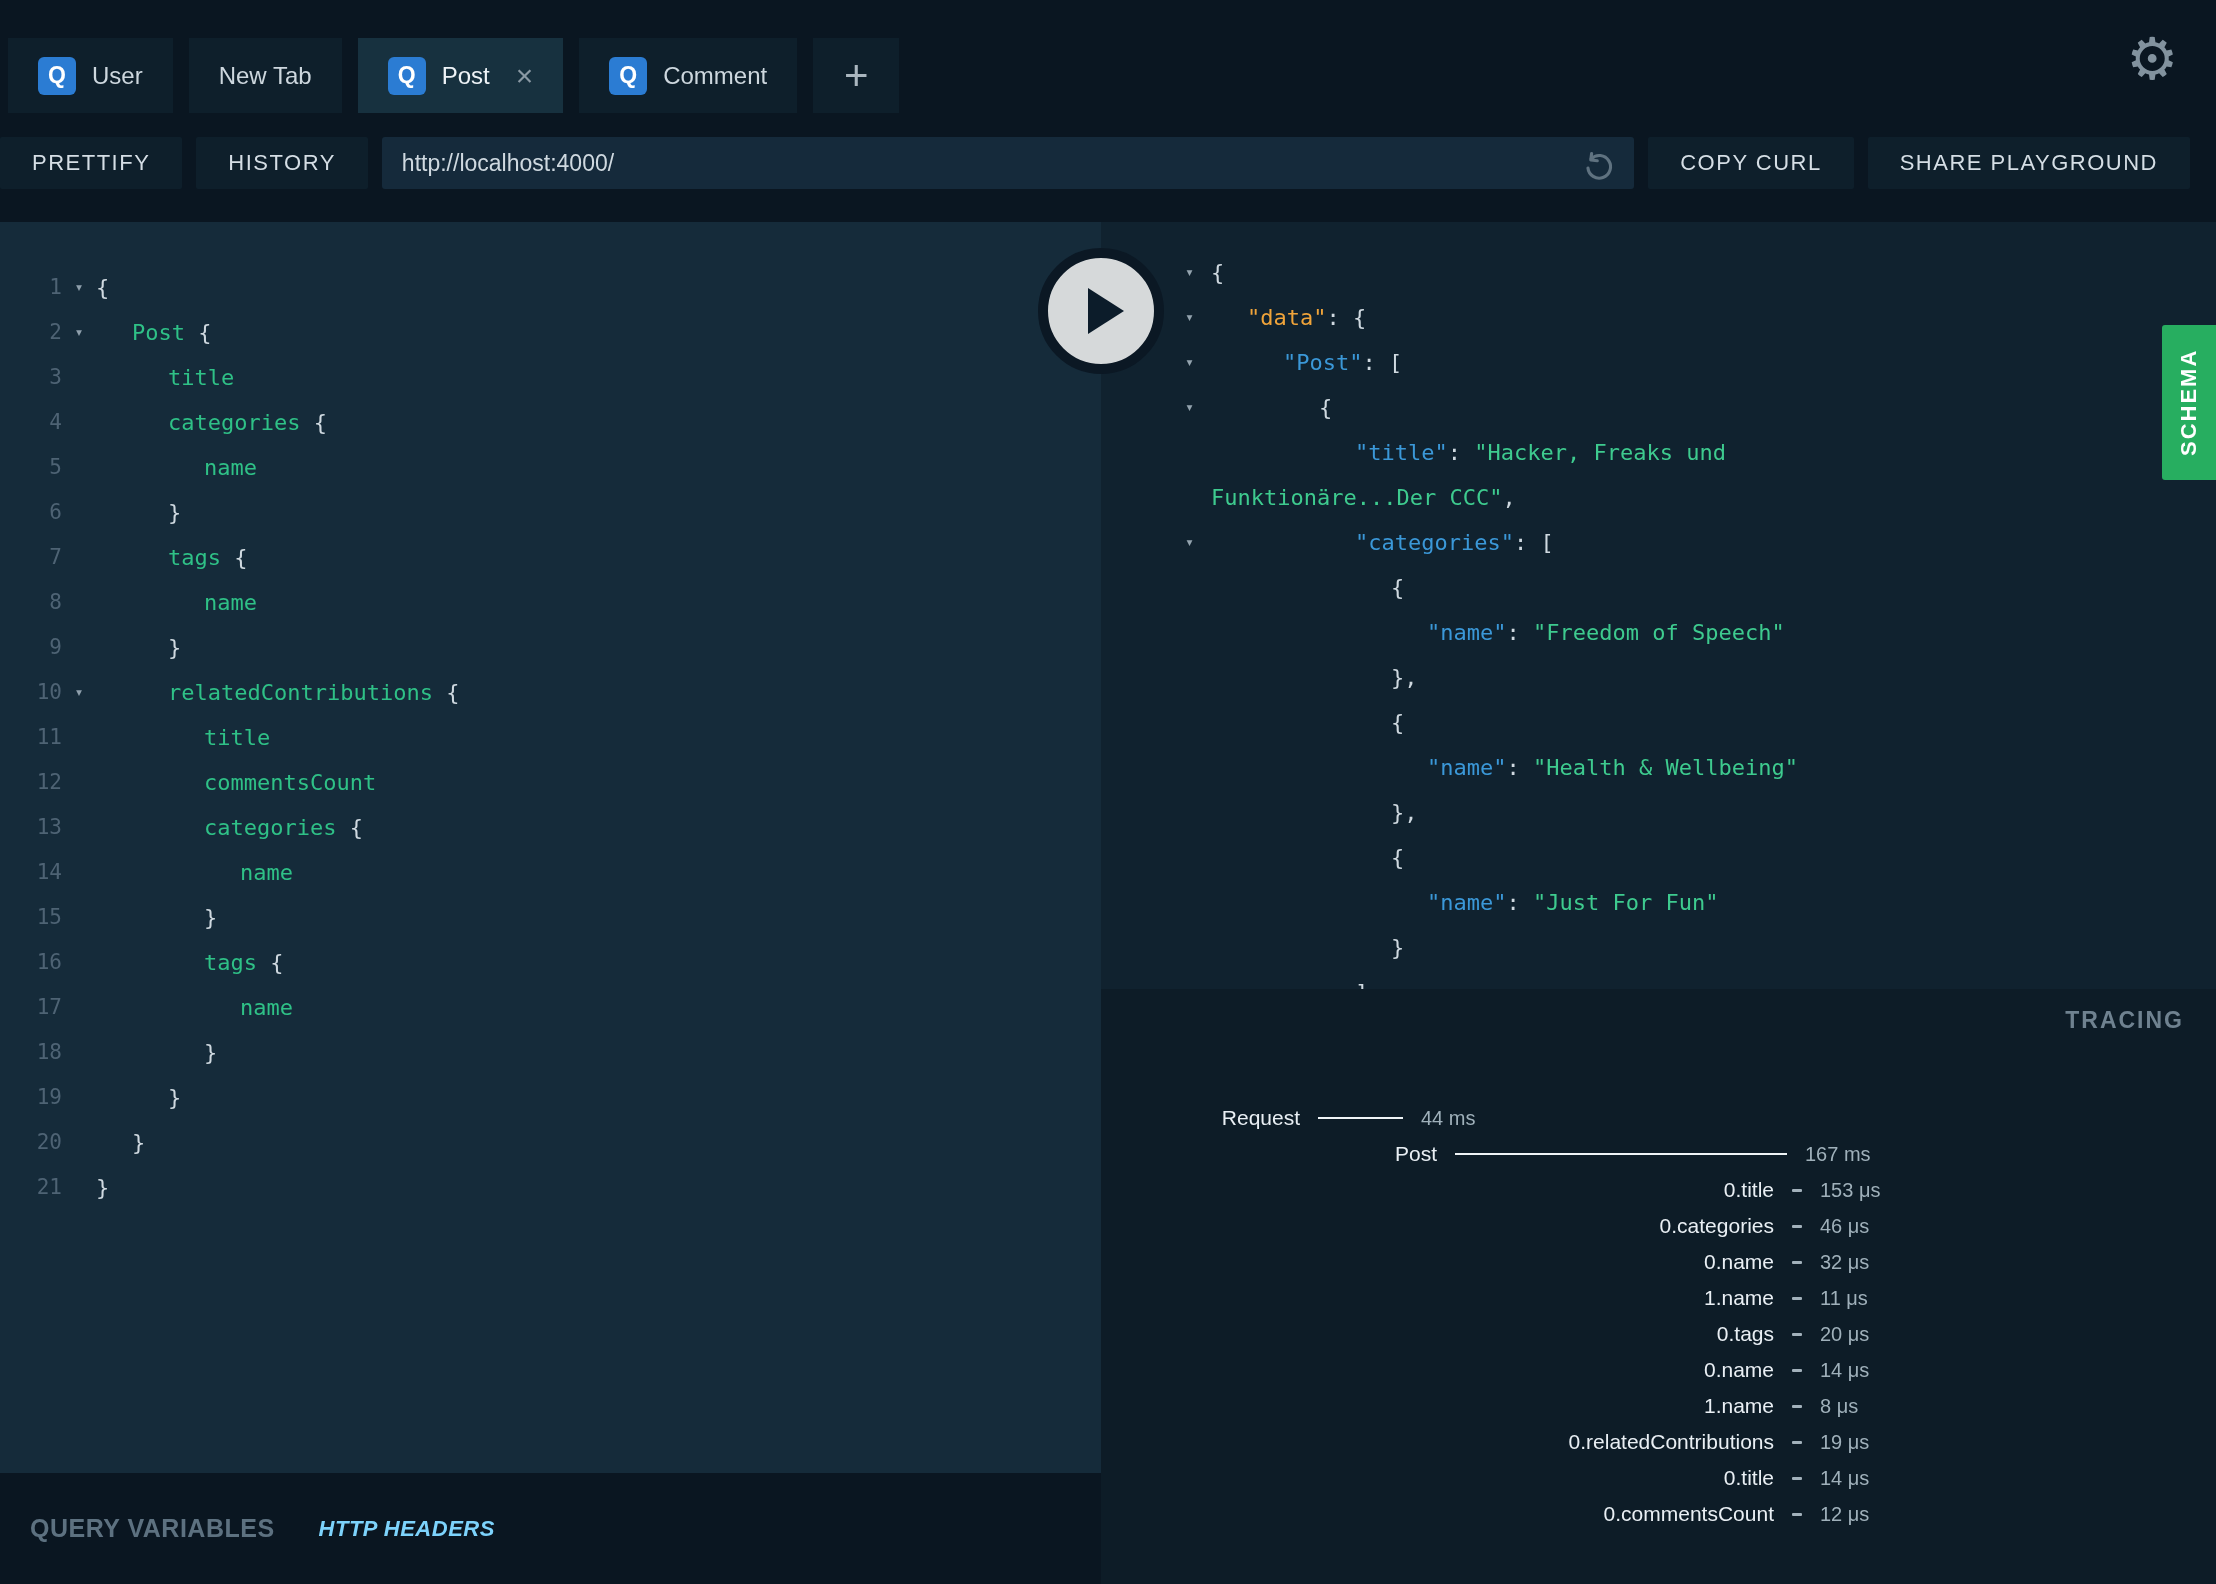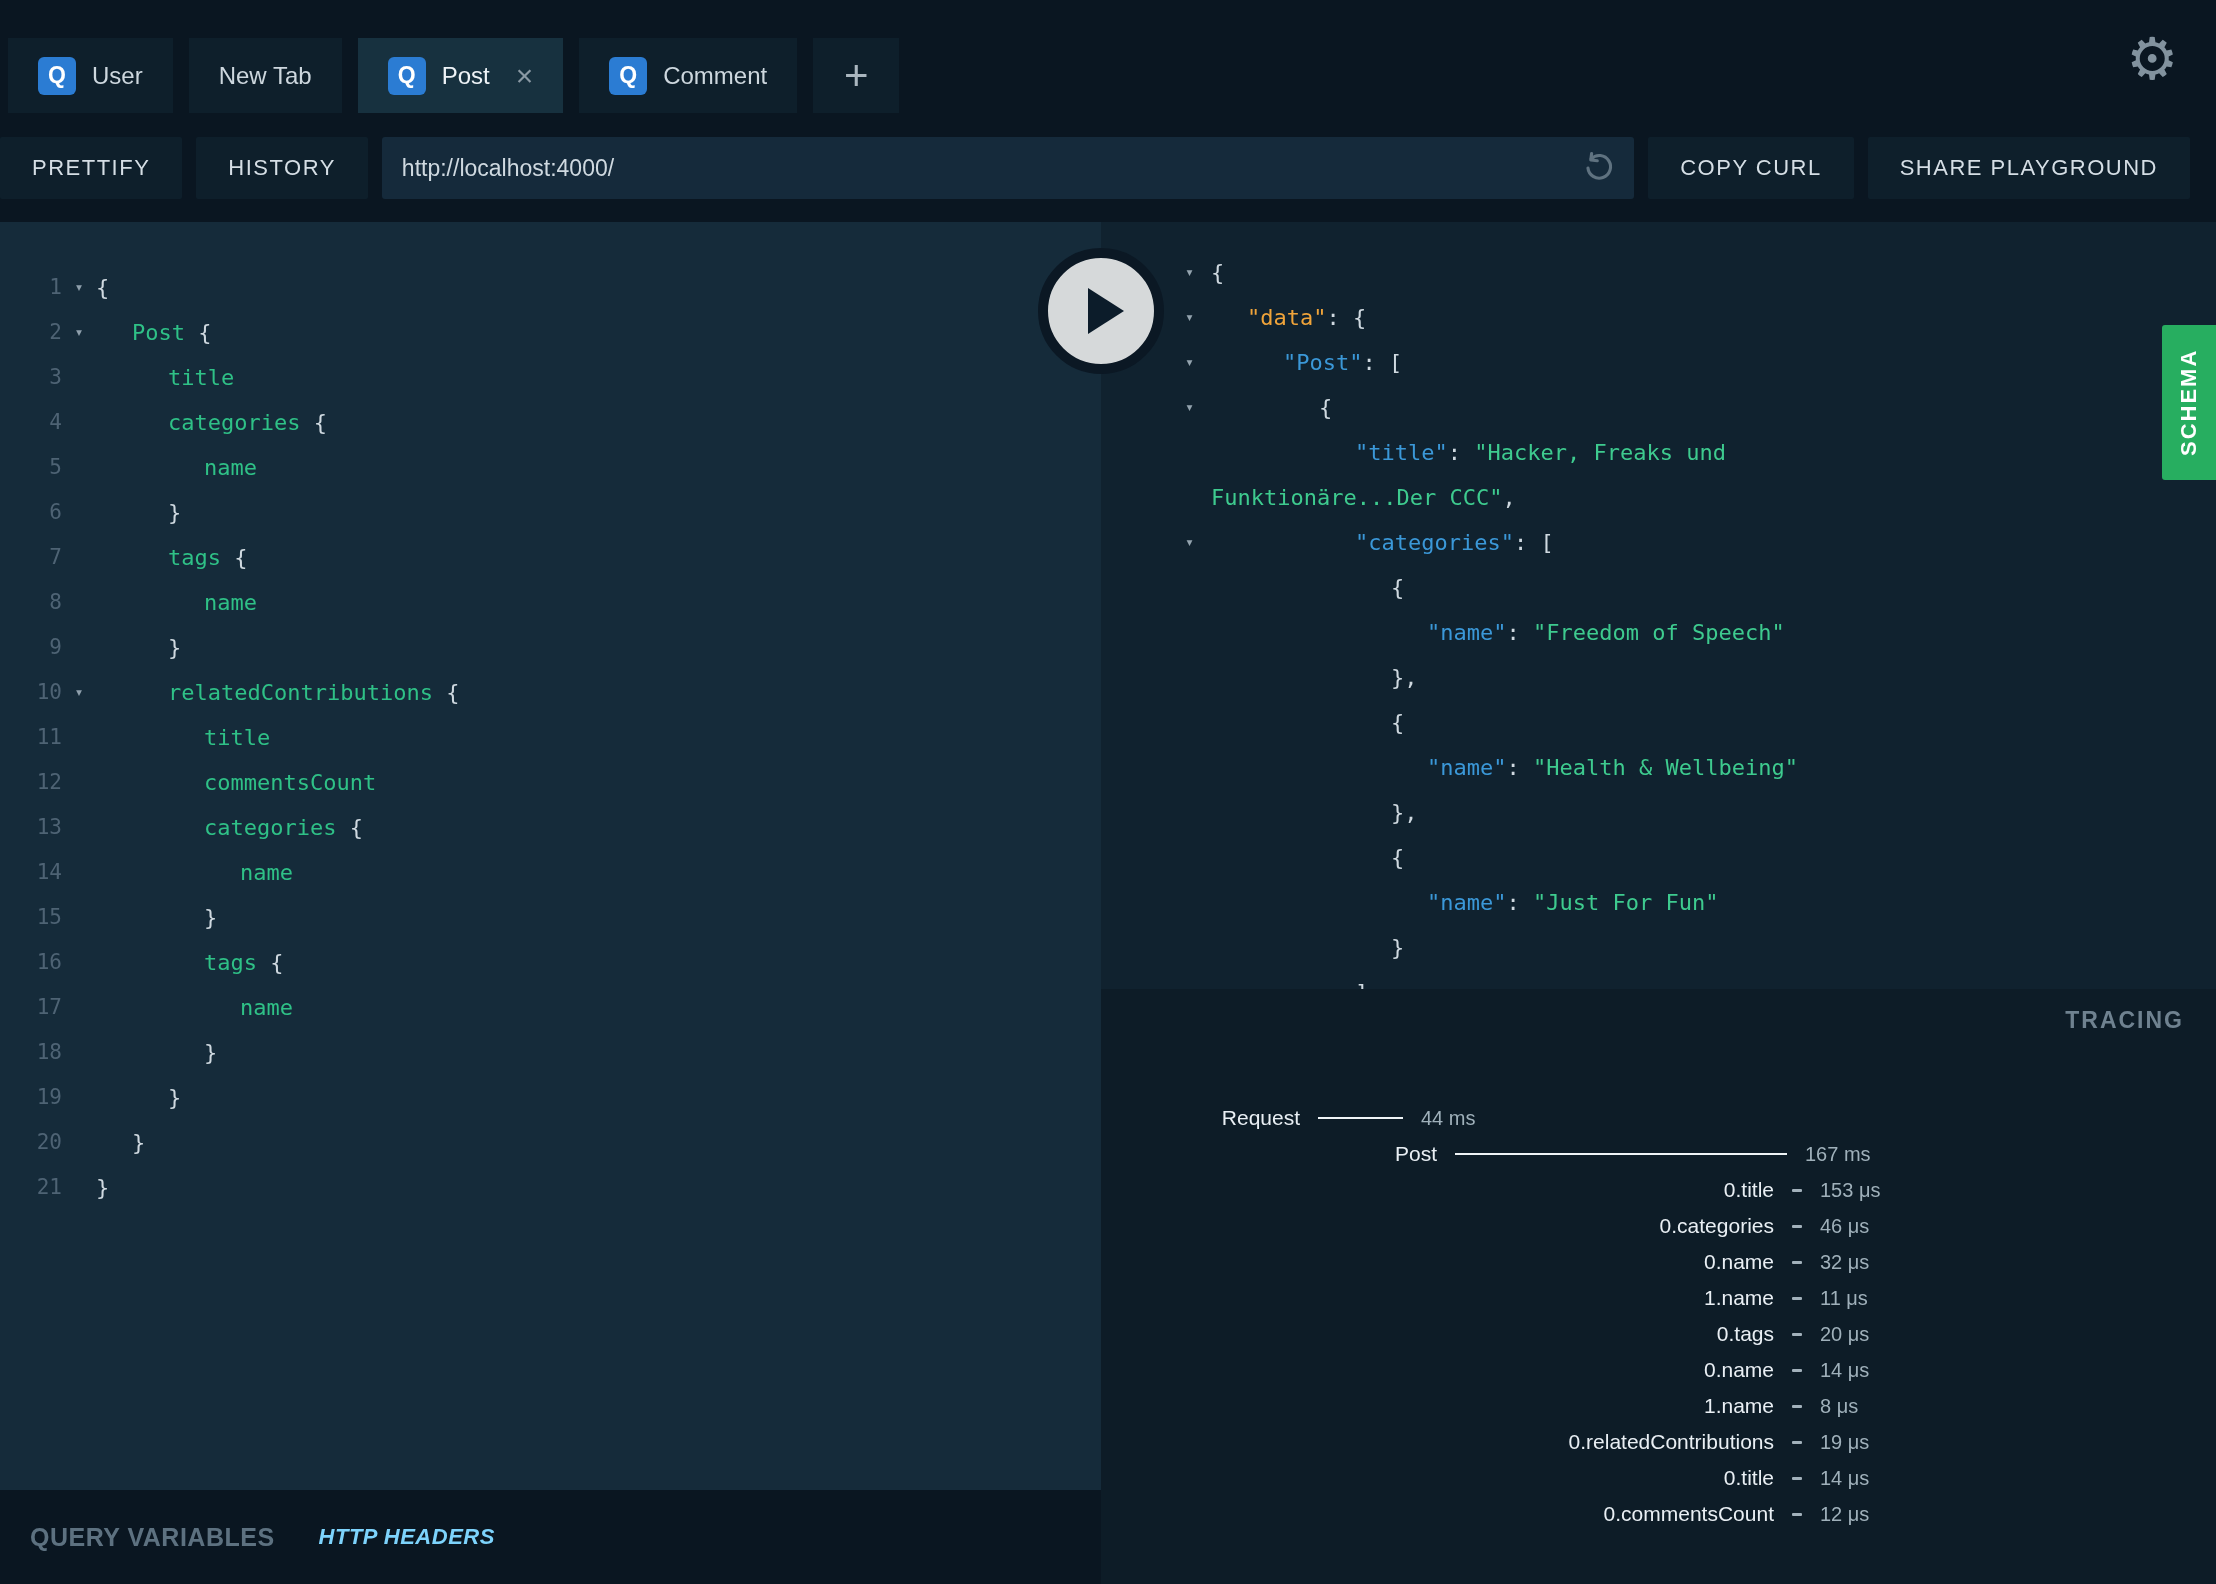--- a/index.html
+++ b/index.html
@@ -27,21 +27,21 @@
     display:flex; align-items:center; justify-content:center; flex:none;
   }
   .tab-close { color:#8a99a4; font-size:30px; margin-left:10px; line-height:1; }
   .gear {
     position:absolute; top:30px; right:38px;
     font-size:58px; color:#82929e; line-height:1; cursor:pointer;
     font-family:"DejaVu Sans", sans-serif;
   }
 
   
-  .toolbar { position:absolute; top:137px; left:0; right:0; height:62px; display:flex; gap:14px; padding-right:26px; }
+  .toolbar { position:absolute; top:137px; left:0; right:0; height:52px; display:flex; gap:14px; padding-right:26px; }
   .tbtn {
     border:none; background:#0e1f2b; color:#d5dee5;
     font-family:inherit; font-size:22px; letter-spacing:1.5px;
     padding:0 32px; border-radius:2px; cursor:pointer;
     display:flex; align-items:center;
   }
   .url-wrap {
     flex:1; background:#152a3b; border-radius:3px;
     display:flex; align-items:center; padding:0 64px 0 20px; position:relative;
   }
@@ -114,21 +114,21 @@
   .trace-row {
     display:flex; align-items:center; justify-content:flex-end;
     height:36px; color:#e9eff4; font-size:21px;
   }
   .trace-bar { flex:none; margin:0 18px; height:2px; background:#eef3f6; }
   .trace-bar.dash { height:3px; background:#a2b1bb; border-radius:1px; }
   .trace-time { flex:none; width:120px; color:#9fb0ba; font-size:20px; }
 
   
   .footer-left {
-    position:absolute; left:0; bottom:0; width:1101px; height:94px;
+    position:absolute; left:0; bottom:0; width:1101px; height:111px;
     background:#0a1621; display:flex; align-items:center; gap:44px; padding-left:30px;
   }
   .footer-dim { color:#5d7180; font-size:25px; font-weight:bold; letter-spacing:0.5px; cursor:pointer; }
   .footer-bright { color:#7dd3fc; font-size:22px; font-weight:bold; letter-spacing:0.5px; cursor:pointer;font-style:italic; }
 </style>
 </head>
 <body>
 
 <div class="header">
   <div class="tabs">

